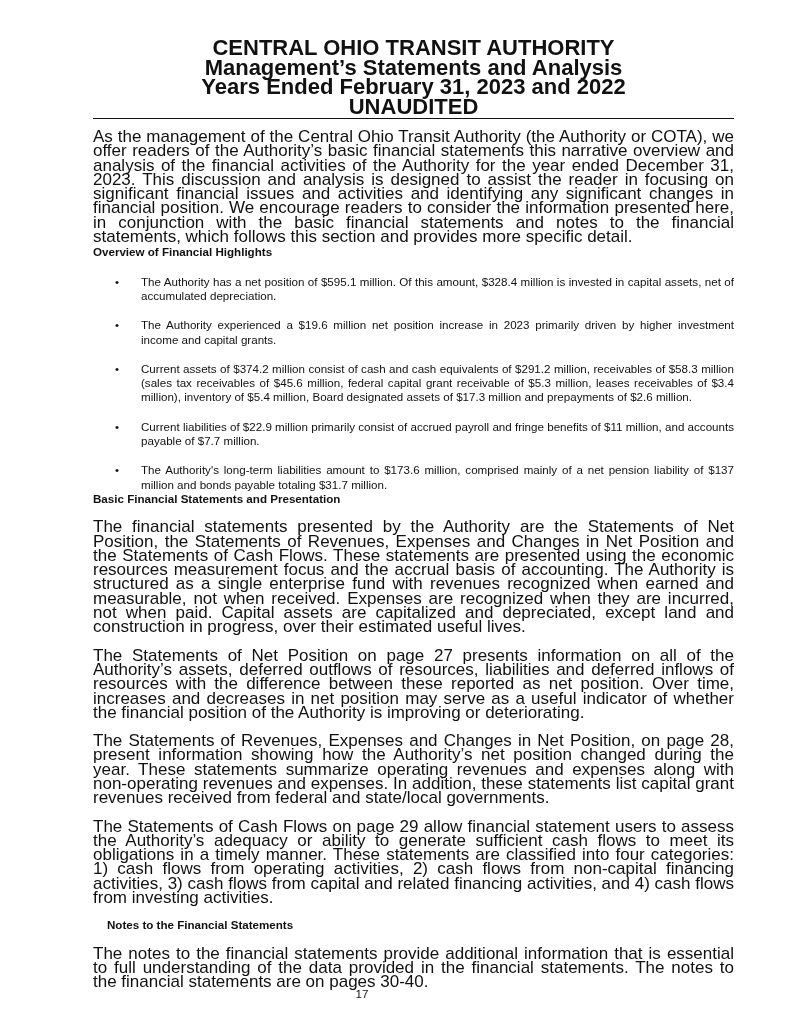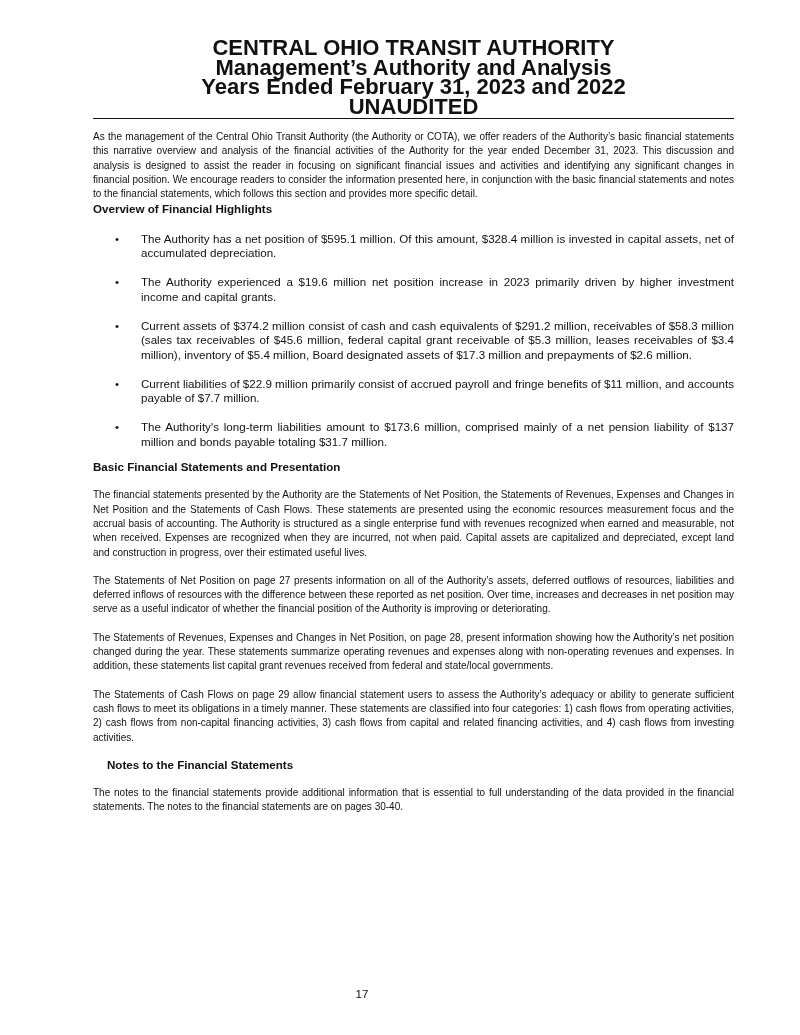--- a/index.html
+++ b/index.html
@@ -3,42 +3,42 @@
 <meta charset="utf-8">
 <style>
   html, body { margin: 0; padding: 0; background: #ffffff; }
   body {
     width: 800px; height: 1035px; position: relative; overflow: hidden;
     font-family: "Liberation Sans", sans-serif; color: #111111;
   }
   .page { position: absolute; left: 93px; top: 38px; width: 641px; }
   .header { text-align: center; font-weight: bold; font-size: 22px; line-height: 19.5px; }
   .rule { border: 0; border-top: 1.3px solid #111; margin: 2px 0 0 0; }
-  p { margin: 0; font-size: 10px; line-height: 14.3px; text-align: justify; }
+  p { margin: 0; font-size: 17px; line-height: 14.3px; text-align: justify; }
   .intro { margin-top: 11px; }
   h2 { margin: 0; font-size: 11.6px; line-height: 14.3px; font-weight: bold; }
   .h-highlights { margin-top: 1px; }
   ul { list-style: none; margin: 0; padding: 0; }
   li { position: relative; padding-left: 48px; font-size: 11.6px; line-height: 14.3px; text-align: justify; }
   li .bullet { position: absolute; left: 22px; top: 0; }
   .ul-highlights { margin-top: 15px; }
   .ul-highlights li + li { margin-top: 15px; }
-  .h-basic { margin-top: 11px; }
+  .h-basic { }
   .p-basic1 { margin-top: 14px; }
   .gap { margin-top: 14px; }
   .h-notes { margin-top: 13px; padding-left: 14px; }
   .page-number { position: absolute; left: 0; width: 724px; top: 987px; text-align: center; font-size: 11.6px; }
 </style>
 </head>
 <body>
 
 <div class="page">
   <div class="header">
     <div>CENTRAL OHIO TRANSIT AUTHORITY</div>
-    <div>Management’s Authority and Analysis</div>
+    <div>Management’s Statements and Analysis</div>
     <div>Years Ended February 31, 2023 and 2022</div>
     <div>UNAUDITED</div>
   </div>
   <hr class="rule">
 
   <p class="intro">As the management of the Central Ohio Transit Authority (the Authority or COTA), we offer readers of the Authority’s basic financial statements this narrative overview and analysis of the financial activities of the Authority for the year ended December 31, 2023. This discussion and analysis is designed to assist the reader in focusing on significant financial issues and activities and identifying any significant changes in financial position. We encourage readers to consider the information presented here, in conjunction with the basic financial statements and notes to the financial statements, which follows this section and provides more specific detail.</p>
 
   <h2 class="h-highlights">Overview of Financial Highlights</h2>
   <ul class="ul-highlights">
     <li><span class="bullet">•</span><span>The Authority has a net position of $595.1 million. Of this amount, $328.4 million is invested in capital assets, net of accumulated depreciation.</span></li>

